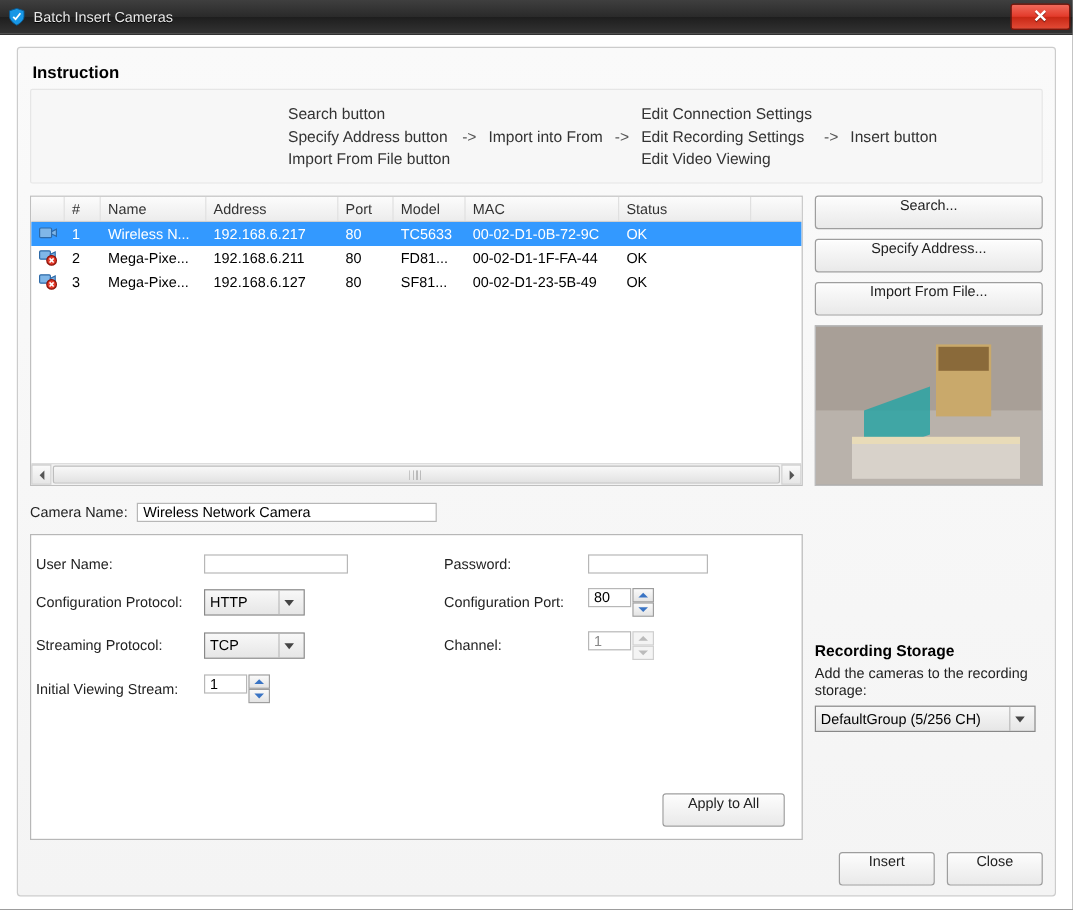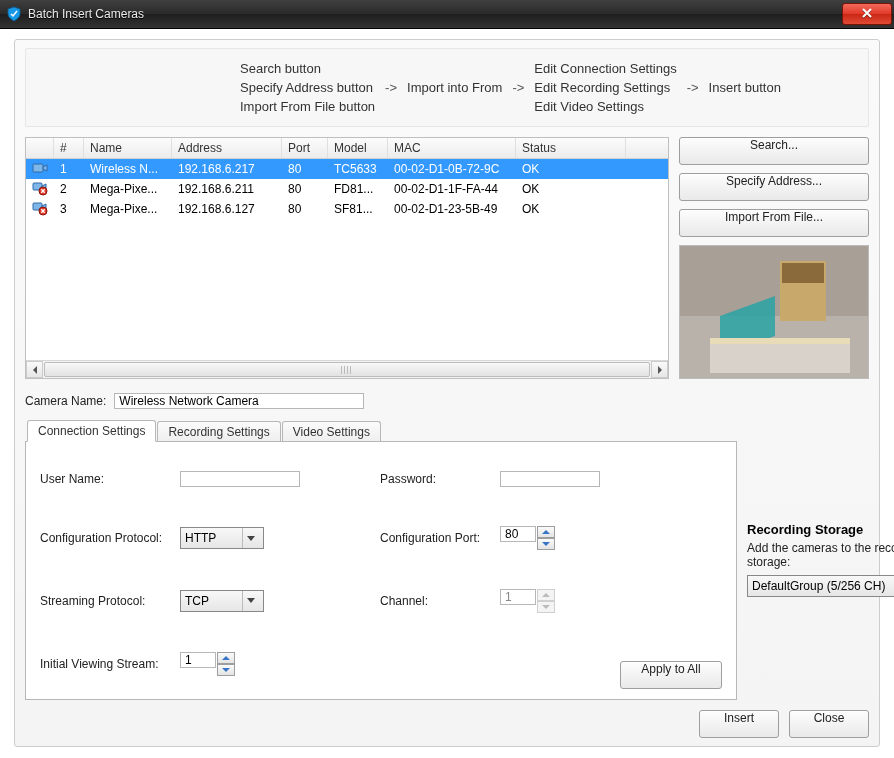--- a/index.html
+++ b/index.html
@@ -50,21 +50,21 @@
   .preview{height:132px;border:1px solid #bbb;background:#aaa;position:relative;overflow:hidden;}
 
   .camera-name-row{display:flex;align-items:center;gap:8px;margin-top:14px;}
   .text-input{height:16px;border:1px solid #b7b7b7;background:#fff;padding:1px 4px;font-size:12px;box-sizing:border-box;}
 
   .tabs-wrap{margin-top:10px;flex:1;display:flex;gap:10px;}
   .tabs-left{flex:1;display:flex;flex-direction:column;}
   .tabstrip{display:flex;align-items:flex-end;height:22px;margin-left:2px;}
   .tab{border:1px solid #b7b7b7;border-bottom:none;background:linear-gradient(to bottom,#fbfbfb,#eee);padding:3px 10px;font-size:12px;margin-right:1px;border-top-left-radius:3px;border-top-right-radius:3px;position:relative;top:1px;color:#333;}
   .tab.active{background:#fff;border-bottom:1px solid #fff;z-index:2;}
-  .tabbody{border:1px solid #b7b7b7;background:#fff;flex:1;padding:16px 14px 10px 14px;position:relative;display:flex;flex-direction:row;}
+  .tabbody{border:1px solid #b7b7b7;background:#fff;flex:1;padding:16px 14px 10px 4px;position:relative;display:flex;flex-direction:column;}
   .form-grid{display:grid;grid-template-columns:140px 140px 60px 120px 120px;row-gap:12px;align-items:center;}
   .form-label{font-size:12px;color:#222;}
   .combo{height:22px;border:1px solid #888;background:linear-gradient(to bottom,#f8f8f8,#e6e6e6);display:flex;align-items:center;padding:0 4px;font-size:12px;width:84px;box-sizing:border-box;position:relative;}
   .combo .caret{margin-left:auto;width:16px;height:100%;display:flex;align-items:center;justify-content:center;border-left:1px solid #bbb;}
   .combo-wide{width:184px;}
   .spinner{display:flex;align-items:stretch;}
   .spinner .text-input{width:36px;}
   .spin-btns{display:flex;flex-direction:column;margin-left:1px;}
   .spin-btns .sp{width:16px;height:10px;border:1px solid #9e9e9e;background:linear-gradient(to bottom,#fafafa,#e4e4e4);display:flex;align-items:center;justify-content:center;font-size:7px;color:#555;}
   .sp.disabled{color:#bbb;border-color:#cfcfcf;background:#f4f4f4;}
@@ -104,20 +104,21 @@
               <path d="M2 1 L10 9 M10 1 L2 9" stroke="#fff" stroke-width="2"></path>
             </svg>
         </span>
       </div>
     </div>
   </div>
 
   <div class="outer-pad">
     <div class="panel">
 
+      <div class="instruction-head">Instruction</div>
       <div class="instruction-box">
         <table class="instruction-table">
           <tbody>
               <tr>
             <td style="width:190px"></td>
             <td>Search button</td>
             <td></td>
                 <td></td>
                 <td></td>
             <td>Edit Connection Settings</td>
@@ -133,21 +134,21 @@
             <td>Edit Recording Settings</td>
             <td class="arrow-cell">-&gt;</td>
             <td>Insert button</td>
           </tr>
           <tr>
             <td></td>
             <td>Import From File button</td>
             <td></td>
                 <td></td>
                 <td></td>
-            <td>Edit Video Settings</td>
+            <td>Edit Video Viewing</td>
             <td></td>
                 <td></td>
           </tr>
         </tbody>
           </table>
       </div>
 
       <div class="mid-row">
         <div class="list-wrap">
           <div class="listview">
@@ -246,25 +247,20 @@
         </div>
       </div>
 
       <div class="camera-name-row">
         <span class="form-label">Camera Name:</span>
         <input class="text-input" style="width: 250px;" value="Wireless Network Camera">
       </div>
 
       <div class="tabs-wrap">
         <div class="tabs-left">
-          <div class="tabstrip">
-            <div class="tab active"><span>Connection Settings</span></div>
-            <div class="tab"><span>Recording Settings</span></div>
-            <div class="tab"><span>Video Settings</span></div>
-          </div>
           <div class="tabbody">
             <div class="form-grid">
               <span class="form-label">User Name:</span>
               <input class="text-input" style="width: 120px;" value="">
               <span></span>
               <span class="form-label">Password:</span>
               <input class="text-input" type="password" style="width: 100px;" value="">
 
               <span class="form-label">Configuration Protocol:</span>
               <div class="combo">

